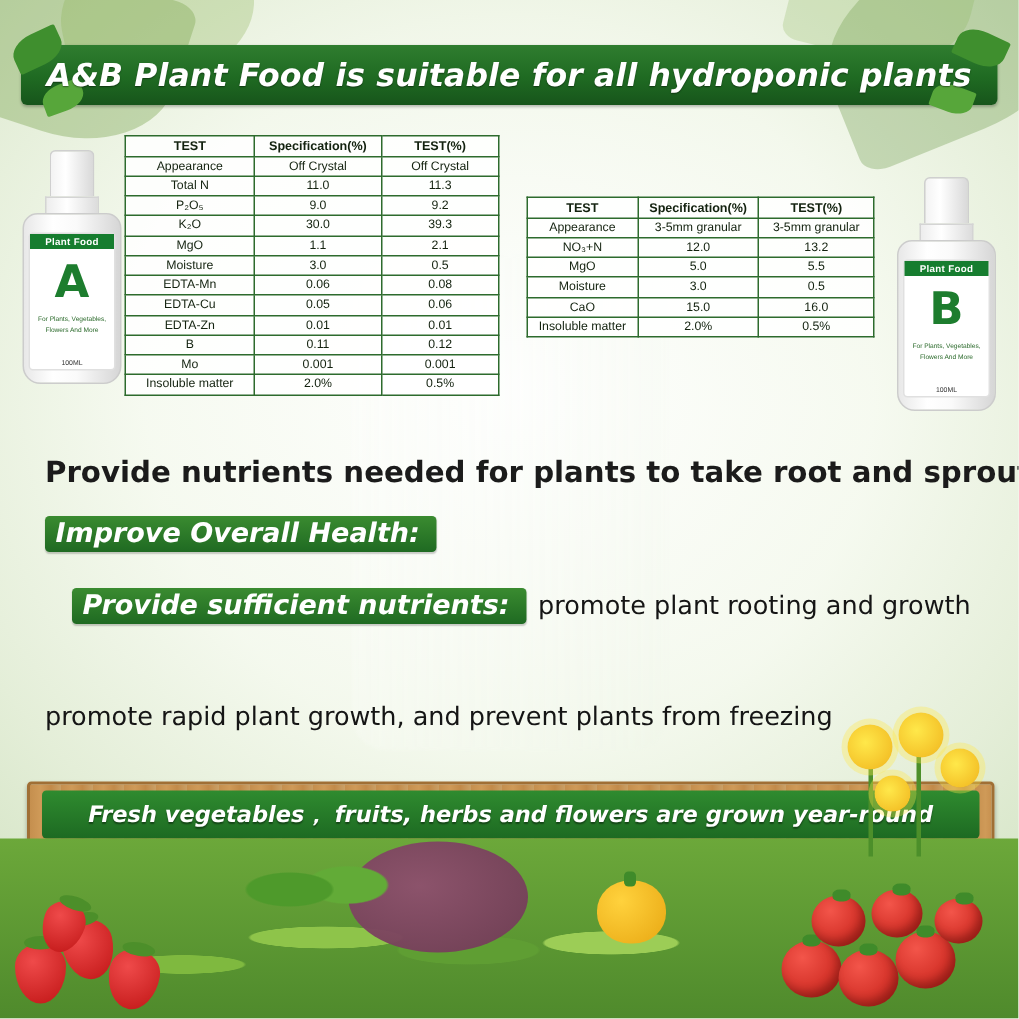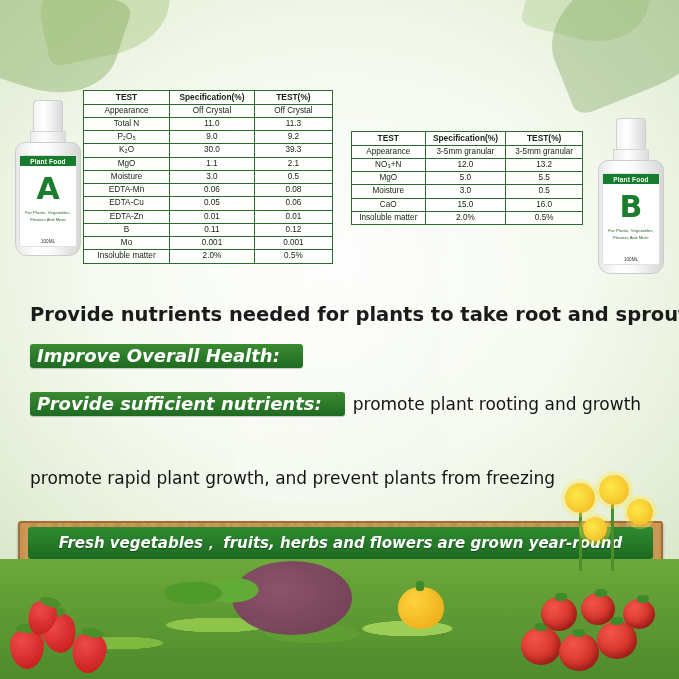--- a/index.html
+++ b/index.html
@@ -122,29 +122,29 @@
     position:absolute;left:30px;top:303px;width:622px;
     font-size:19.5px;font-weight:bold;color:#1b1b1b;
     font-family:"DejaVu Sans", sans-serif;
     white-space:nowrap;
   }
   .feat{position:absolute;display:flex;align-items:baseline;white-space:nowrap;}
   .feat .hl{
     color:#ffffff;font-weight:bold;font-style:italic;font-size:18px;
     font-family:"DejaVu Sans", sans-serif;
     background:linear-gradient(to bottom,#3a8b30,#1f6a22);
-    padding:1px 23px 2px 7px;border-radius:3px;
+    padding:1px 11px 2px 7px;border-radius:3px;
     box-shadow:0 1px 1px rgba(0,0,0,.2);
   }
   .feat .rest{
     color:#151515;font-size:17px;margin-left:8px;
     font-family:"DejaVu Sans", sans-serif;
   }
   #feat-1{left:30px;top:344px;}
-  #feat-2{left:30px;top:392px;text-align:right;}
+  #feat-2{left:48px;top:392px;text-align:right;}
   #feat-3{left:30px;top:434px;}
   .feat3-line2{
     position:absolute;left:30px;top:468px;
     font-size:17px;color:#151515;
     font-family:"DejaVu Sans", sans-serif;white-space:nowrap;
   }
 
   
   .sign{position:absolute;left:18px;top:521px;width:645px;height:44px;}
   .sign-board{
@@ -202,20 +202,28 @@
 <body>
 
 <div class="page">
 
   <div class="bg-leaf leaf-tl"></div>
   <div class="bg-leaf leaf-tl2"></div>
   <div class="bg-leaf leaf-tr"></div>
   <div class="bg-leaf leaf-tr2"></div>
   <div class="ghost"></div>
 
+  <div class="headline-wrap">
+    <div class="headline-bar"></div>
+    <div class="hl-leaf l1"></div>
+    <div class="hl-leaf l2"></div>
+    <div class="hl-leaf r1"></div>
+    <div class="hl-leaf r2"></div>
+    <div class="headline-text">A&amp;B Plant Food is suitable for all hydroponic plants</div>
+  </div>
 
   <div class="bottle" id="bottle-a">
     <div class="cap"></div>
     <div class="neck"></div>
     <div class="body">
       <div class="label">
         <div class="label-top">Plant Food</div>
         <div class="label-letter">A</div>
         <div class="label-sub">For Plants, Vegetables,
 Flowers And More</div>

